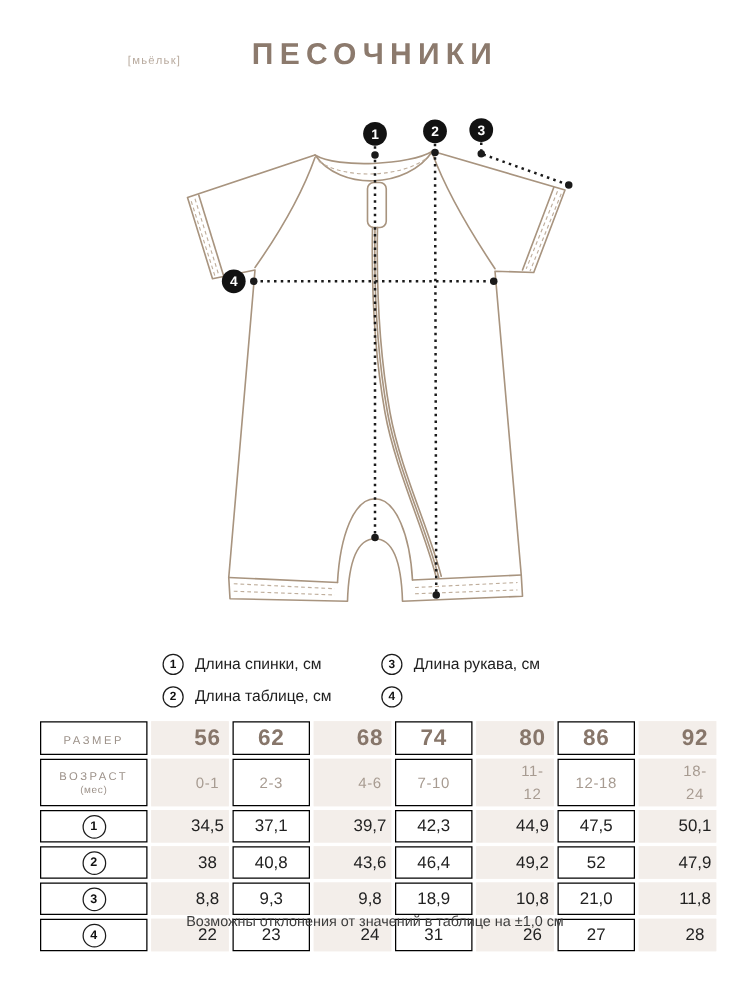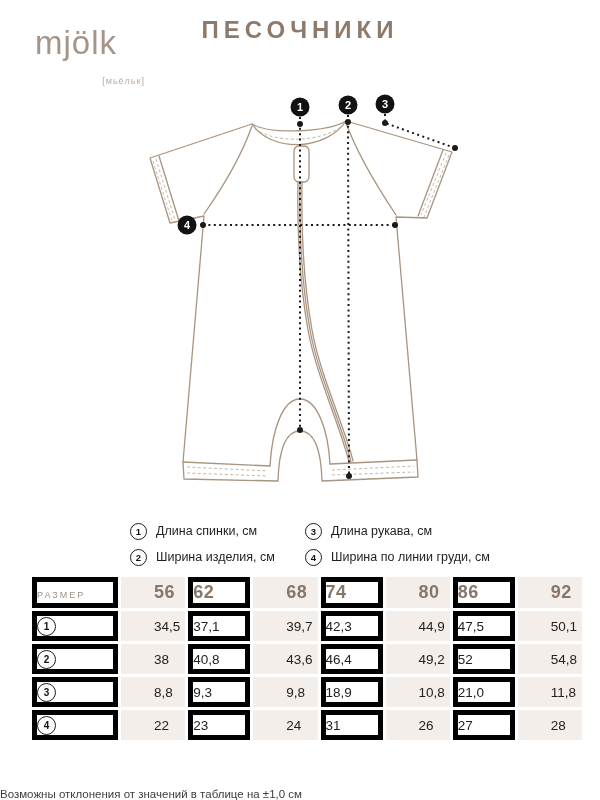--- a/index.html
+++ b/index.html
@@ -6,21 +6,21 @@
   body{
     width:600px;height:800px;position:relative;background:#ffffff;
     font-family:"Liberation Sans", sans-serif;overflow:hidden;
     -webkit-font-smoothing:antialiased;
   }
   
   .logo{position:absolute;left:35px;top:26px;width:110px;}
   .logo-main{font-size:33px;line-height:1;color:#a5948 8;color:#a59488;font-weight:400;letter-spacing:1px;}
   .logo-sub{font-size:9px;color:#b9ab9f;text-align:right;margin-top:17px;letter-spacing:1px;}
   .title{
-    position:absolute;left:0;top:16px;width:100%;margin:0;text-align:center;
+    position:absolute;left:0;top:30px;width:100%;margin:0;text-align:center;
     font-size:24px;font-weight:700;letter-spacing:5px;color:#8c7a6d;
   }
   
   .diagram{position:absolute;left:120px;top:85px;width:360px;height:418px;}
   .garment{stroke:#a8947f;stroke-width:1.3;fill:none;stroke-linejoin:round;stroke-linecap:round;}
   .garment-fill{fill:#ffffff;}
   .stitch{stroke:#bfae9c;stroke-width:0.9;fill:none;stroke-dasharray:3 2.4;}
   .meas{stroke:#1a1a1a;stroke-width:2;fill:none;stroke-dasharray:2 3.4;}
   .meas-dot{fill:#1a1a1a;}
   .marker-circle{fill:#121212;}
@@ -36,49 +36,48 @@
     box-sizing:border-box;width:17px;height:17px;border:1.2px solid #1c1c1c;border-radius:50%;
     display:inline-flex;align-items:center;justify-content:center;
     font-size:9.5px;font-weight:700;color:#111;flex:0 0 auto;
   }
   
   .size-table{
     position:absolute;left:29px;top:574px;border-collapse:separate;border-spacing:3px;
     table-layout:fixed;
   }
   .size-table td{
-    box-sizing:border-box;border:5px solid #000000;background:#ffffff;
-    text-align:left;vertical-align:middle;padding:0;width:62px;
+    box-sizing:border-box;border:1px solid #000000;background:#ffffff;
+    text-align:center;vertical-align:middle;padding:0;width:62px;
   }
   .size-table td.lbl-col{width:86px;}
   .size-table td.c-odd{background:#f3eeea;border-color:#f3eeea;padding-left:28px;}
   .row-size td{height:27px;}
   .row-age td{height:25px;}
   .row-data td{height:26px;}
   .lbl{font-size:9px;letter-spacing:2px;color:#9c9189;}
   .lbl-sub{font-size:8px;letter-spacing:0.5px;color:#9c9189;margin-top:1px;}
   .size-val{font-size:18px;font-weight:600;color:#87766a;letter-spacing:0.5px;}
   .age-val{font-size:12px;color:#a79b91;letter-spacing:0.5px;}
   .data-val{font-size:13.5px;font-weight:500;color:#222222;}
   .tbl-circle{
     box-sizing:border-box;width:19px;height:19px;border:1.3px solid #1c1c1c;border-radius:50%;
     display:inline-flex;align-items:center;justify-content:center;
     font-size:10px;font-weight:700;color:#111;
   }
   
   .footnote{
-    position:absolute;left:0;top:788px;width:100%;text-align:left;
+    position:absolute;left:0;top:732px;width:100%;text-align:center;
     font-size:11.5px;color:#3d3d3d;font-weight:500;
   }
 </style>
 </head>
 <body>
 
 <div class="logo">
-  <div class="logo-main">mjölk</div>
   <div class="logo-sub">[мьёльк]</div>
 </div>
 
 <h1 class="title">ПЕСОЧНИКИ</h1>
 
 <div class="diagram">
   <svg width="360" height="418" viewBox="0 0 360 418">
 
     <path class="garment garment-fill" d="M132,39 L30,73 L50,138 L84,131 L63,377 L64,394 L158,396
          C159,362 167,346 180,346 C193,346 201,362 202,396
@@ -142,63 +141,75 @@
   </svg>
 </div>
 
 <div class="legend">
   <div class="lgd-item">
     <span class="lgd-circle">1</span>
     <span>Длина спинки, см</span>
   </div>
   <div class="lgd-item">
     <span class="lgd-circle">2</span>
-    <span>Ширина изделия, см</span>
+    <span>Длина таблице, см</span>
   </div>
   <div class="lgd-item">
     <span class="lgd-circle">3</span>
     <span>Длина рукава, см</span>
   </div>
   <div class="lgd-item">
     <span class="lgd-circle">4</span>
-    <span>Ширина по линии груди, см</span>
   </div>
 </div>
 
 <table class="size-table">
   <tbody>
       <tr class="row-size">
     <td class="lbl-col"><span class="lbl">РАЗМЕР</span></td>
     <td class="c-odd"><span class="size-val">56</span></td>
     <td><span class="size-val">62</span></td>
     <td class="c-odd"><span class="size-val">68</span></td>
     <td><span class="size-val">74</span></td>
     <td class="c-odd"><span class="size-val">80</span></td>
     <td><span class="size-val">86</span></td>
     <td class="c-odd"><span class="size-val">92</span></td>
   </tr>
+  <tr class="row-age">
+    <td class="lbl-col">
+      <div class="lbl">ВОЗРАСТ</div>
+      <div class="lbl-sub">(мес)</div>
+    </td>
+    <td class="c-odd"><span class="age-val">0-1</span></td>
+    <td><span class="age-val">2-3</span></td>
+    <td class="c-odd"><span class="age-val">4-6</span></td>
+    <td><span class="age-val">7-10</span></td>
+    <td class="c-odd"><span class="age-val">11-12</span></td>
+    <td><span class="age-val">12-18</span></td>
+    <td class="c-odd"><span class="age-val">18-24</span></td>
+  </tr>
   <tr class="row-data">
     <td class="lbl-col"><span class="tbl-circle">1</span></td>
     <td class="c-odd"><span class="data-val">34,5</span></td>
     <td><span class="data-val">37,1</span></td>
     <td class="c-odd"><span class="data-val">39,7</span></td>
     <td><span class="data-val">42,3</span></td>
     <td class="c-odd"><span class="data-val">44,9</span></td>
     <td><span class="data-val">47,5</span></td>
     <td class="c-odd"><span class="data-val">50,1</span></td>
   </tr>
   <tr class="row-data">
     <td class="lbl-col"><span class="tbl-circle">2</span></td>
     <td class="c-odd"><span class="data-val">38</span></td>
     <td><span class="data-val">40,8</span></td>
     <td class="c-odd"><span class="data-val">43,6</span></td>
     <td><span class="data-val">46,4</span></td>
     <td class="c-odd"><span class="data-val">49,2</span></td>
     <td><span class="data-val">52</span></td>
-    <td class="c-odd"><span class="data-val">54,8</span></td>
+    <td class="c-odd"><span class="data-val">47,9</span></td>
   </tr>
   <tr class="row-data">
     <td class="lbl-col"><span class="tbl-circle">3</span></td>
     <td class="c-odd"><span class="data-val">8,8</span></td>
     <td><span class="data-val">9,3</span></td>
     <td class="c-odd"><span class="data-val">9,8</span></td>
     <td><span class="data-val">18,9</span></td>
     <td class="c-odd"><span class="data-val">10,8</span></td>
     <td><span class="data-val">21,0</span></td>
     <td class="c-odd"><span class="data-val">11,8</span></td>

